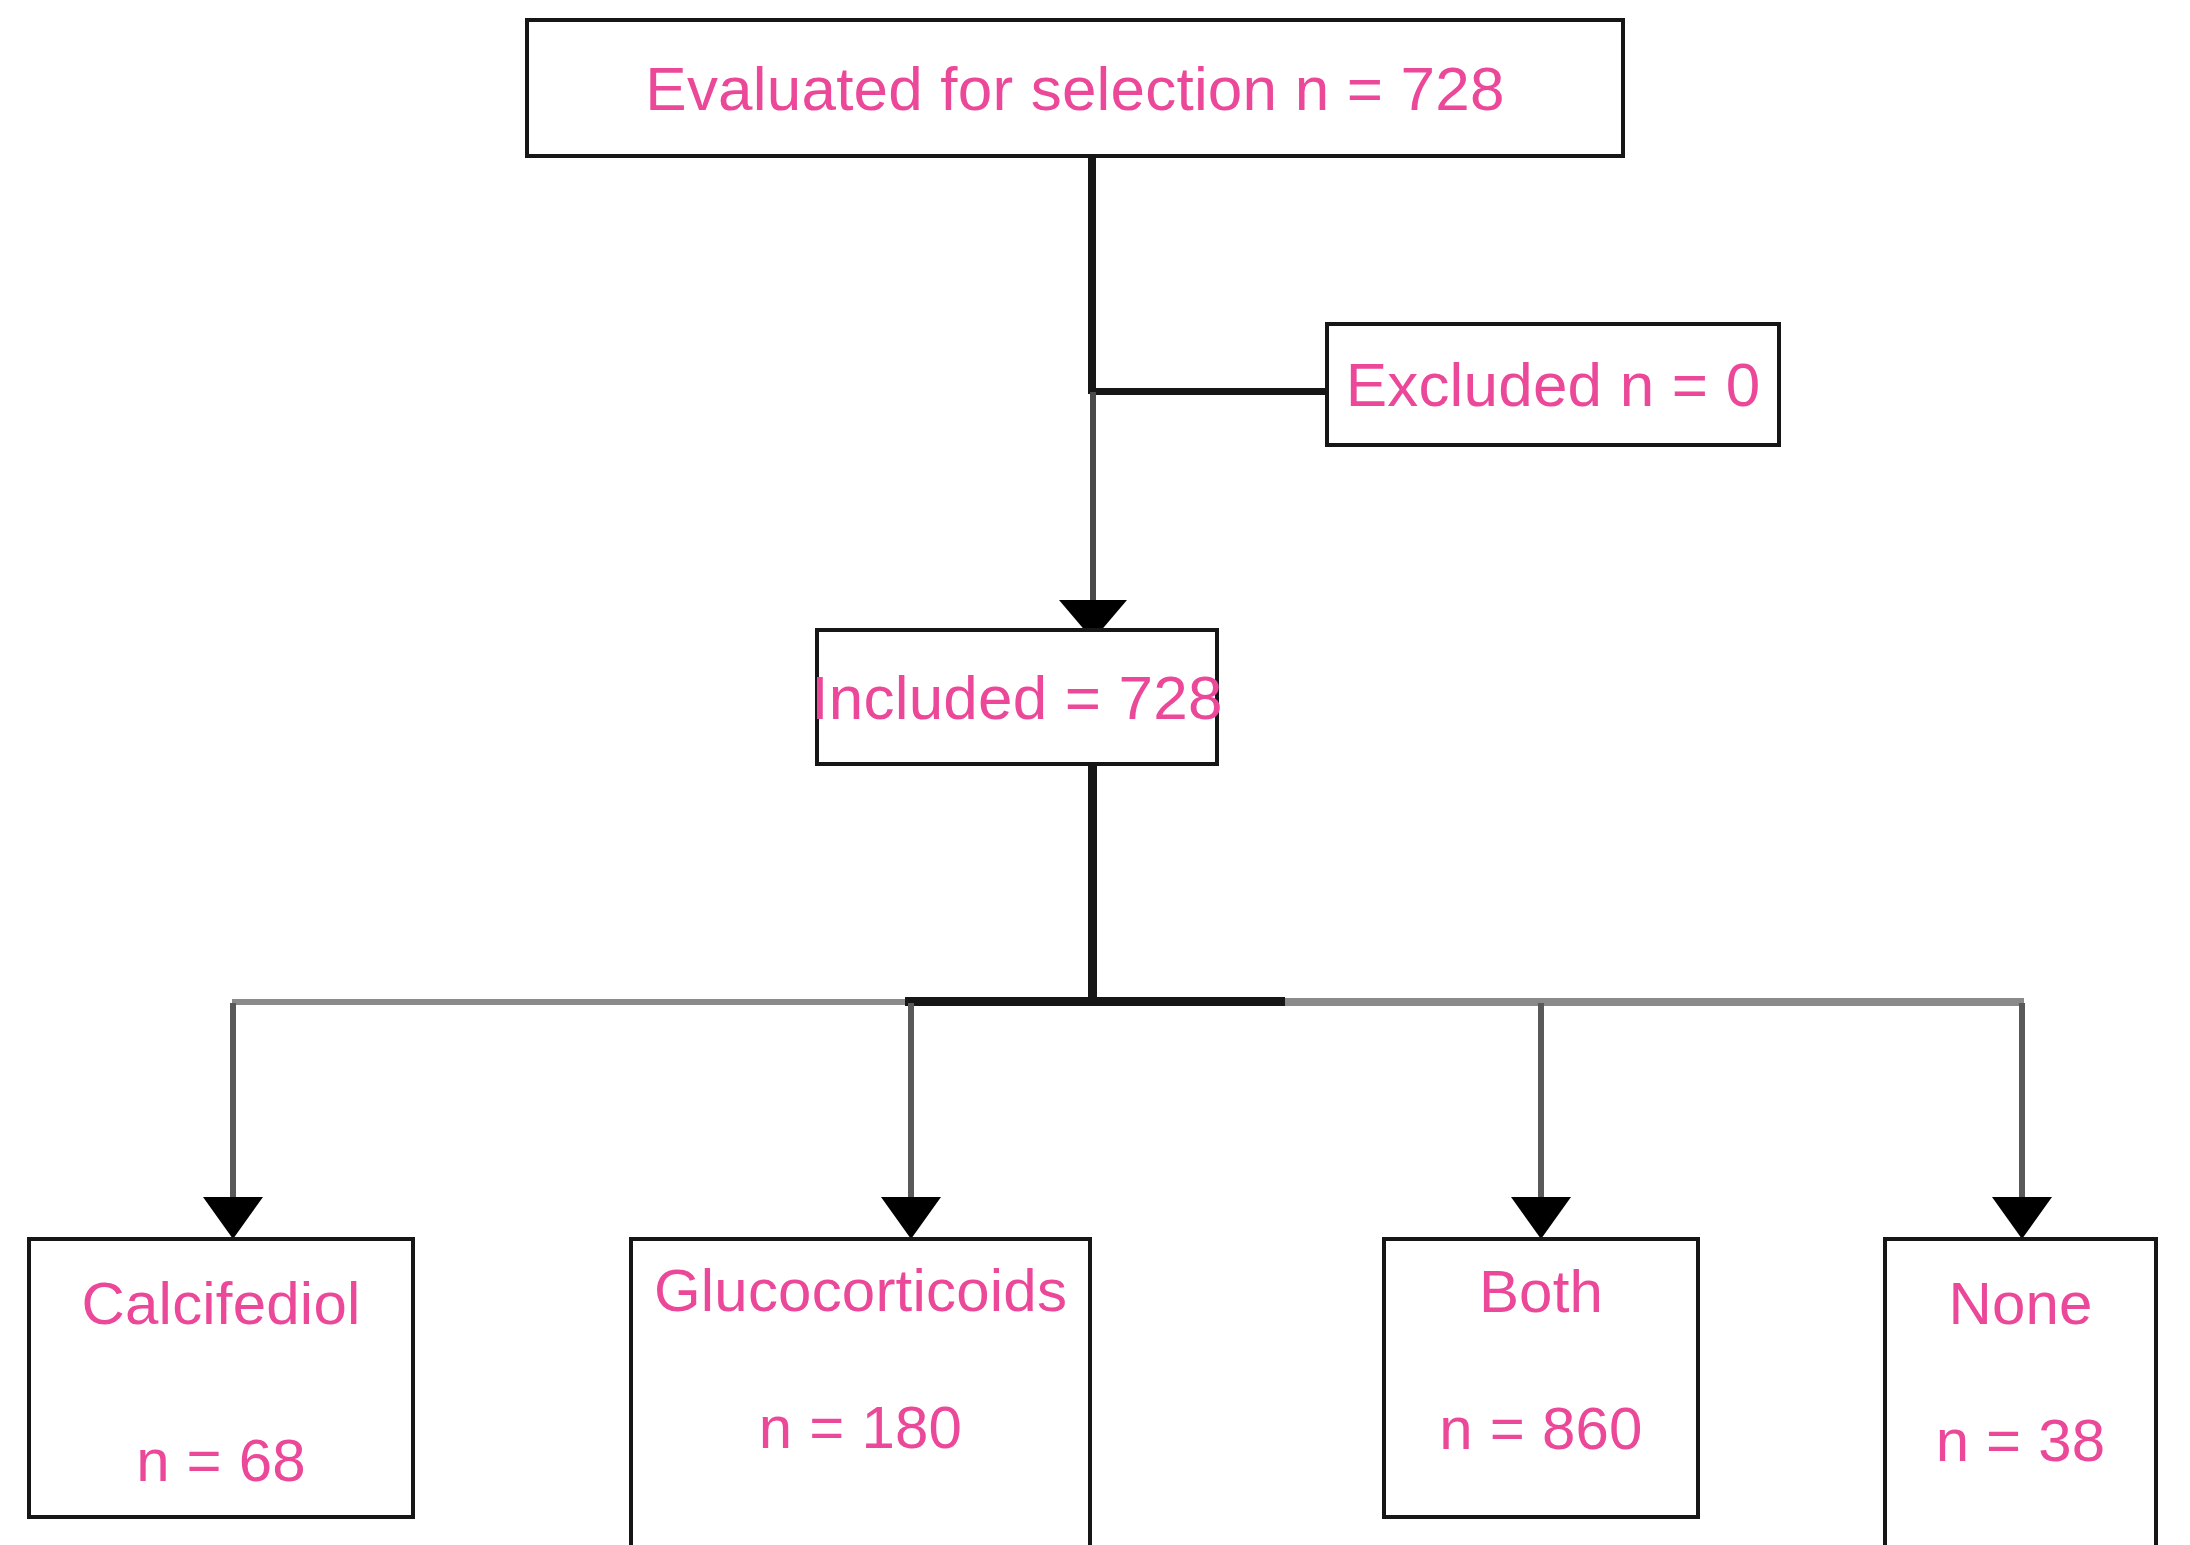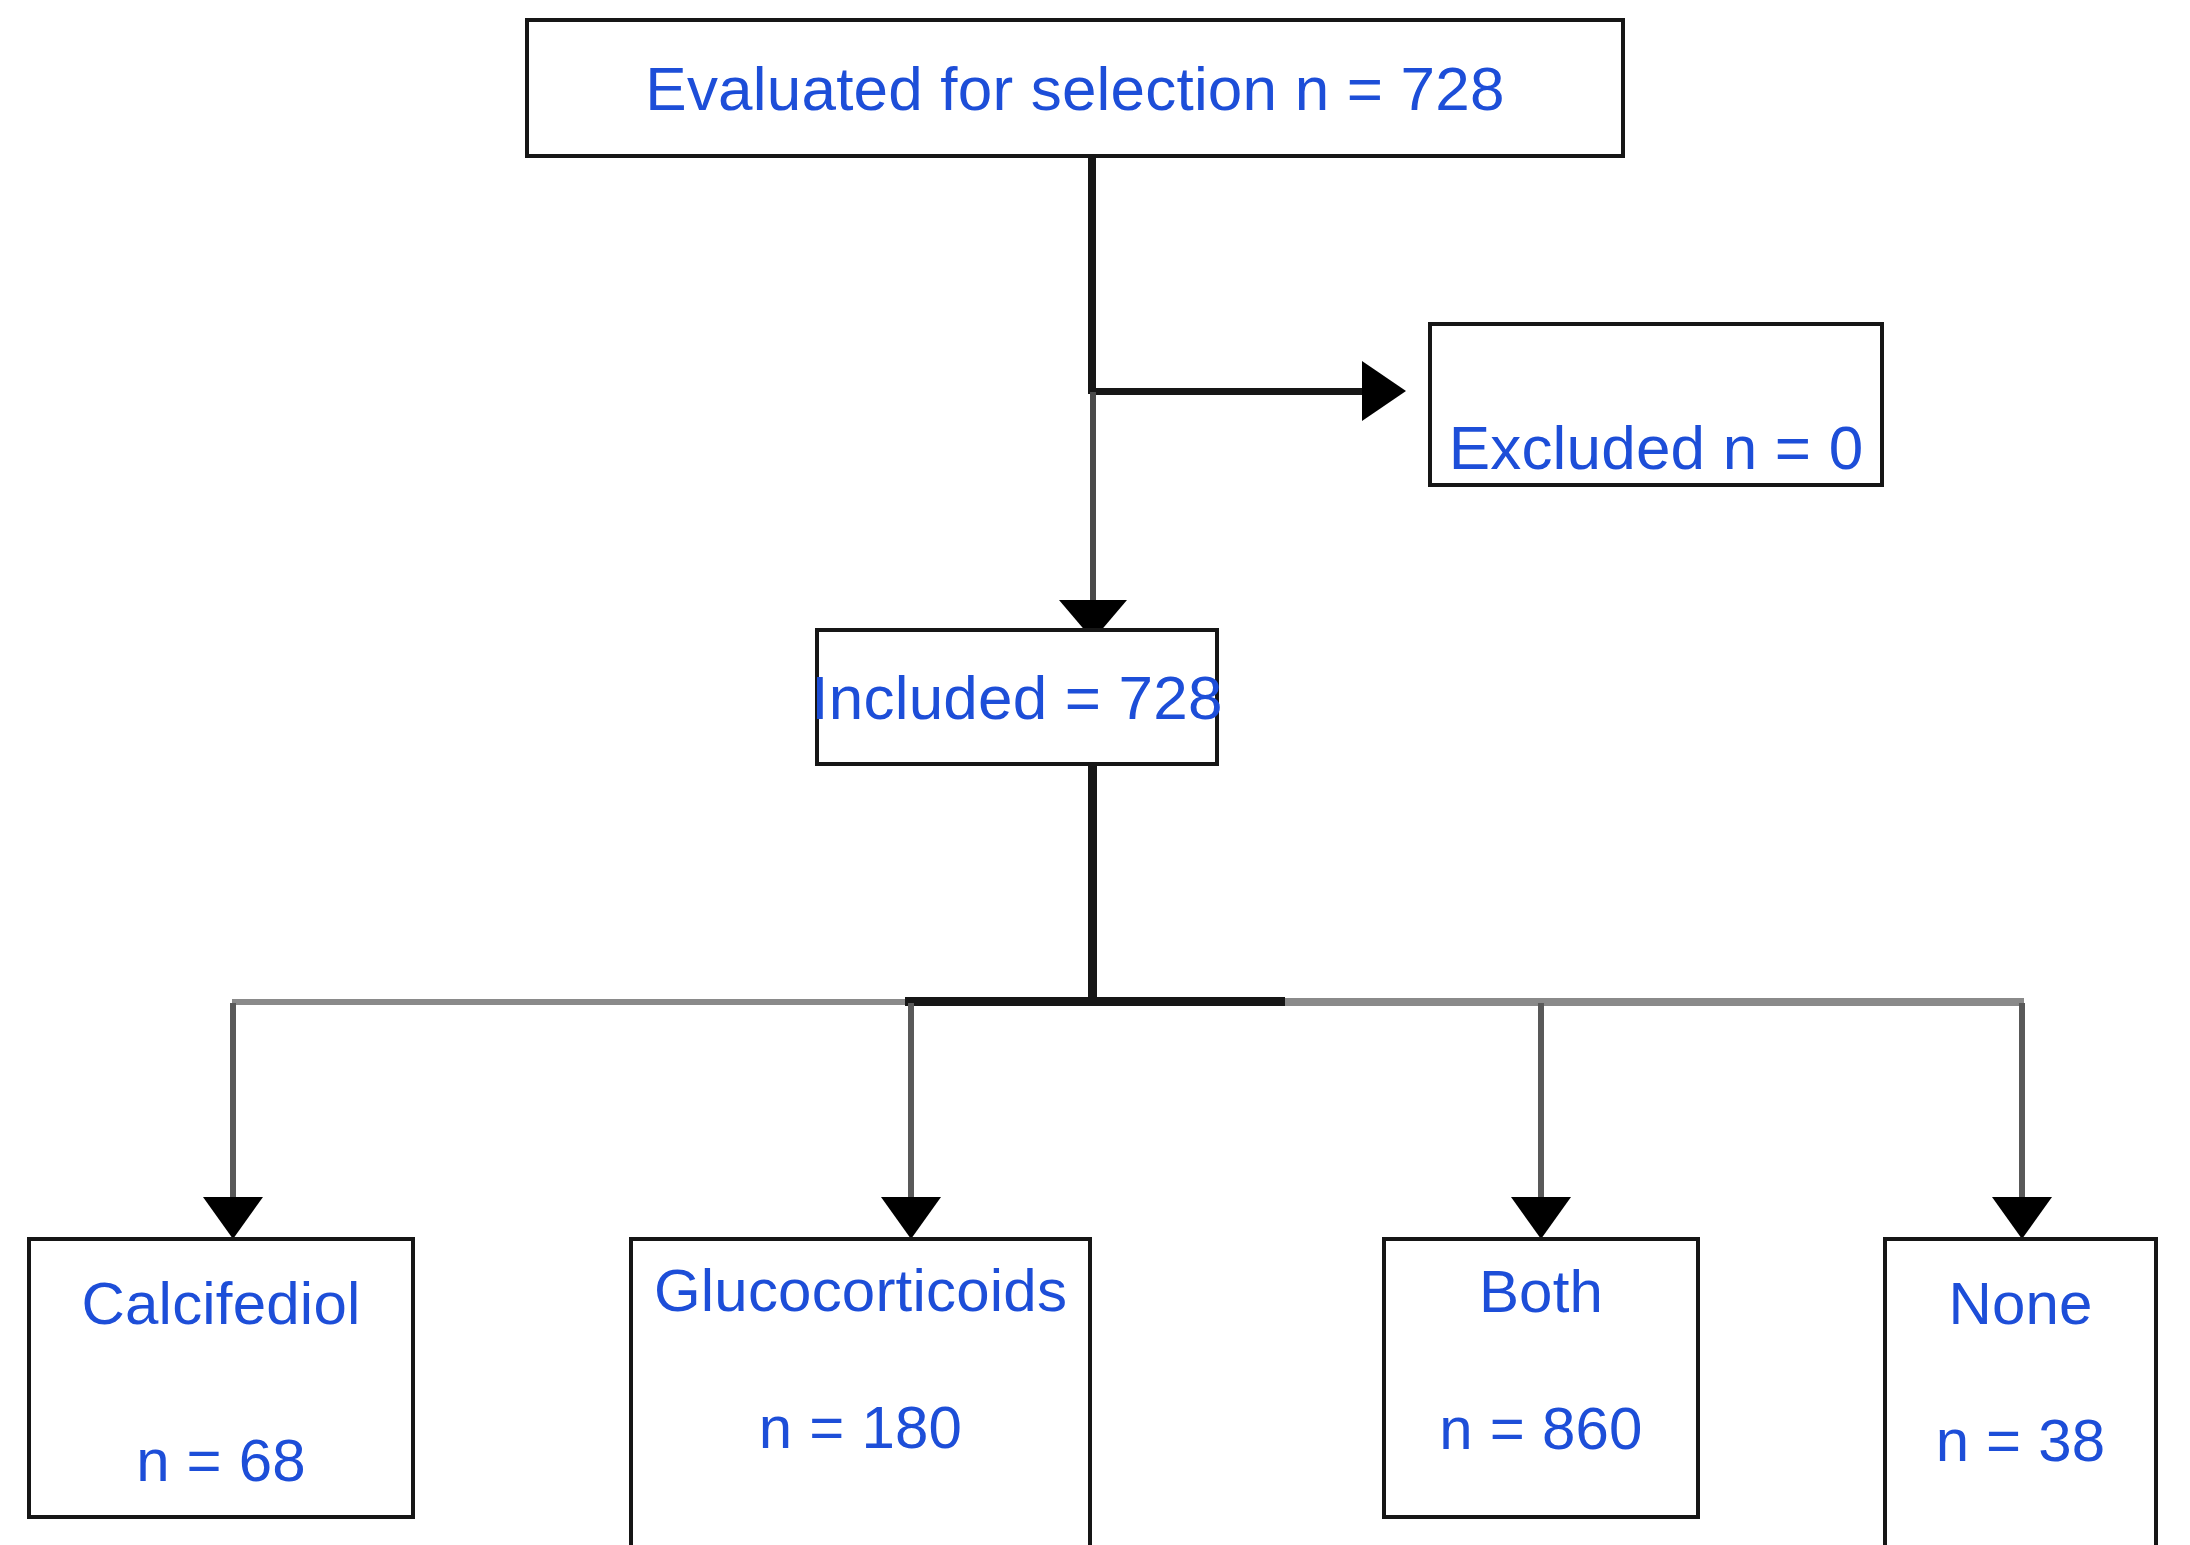--- a/index.html
+++ b/index.html
@@ -26,33 +26,33 @@
     background: #ffffff;
     display: flex;
     flex-direction: column;
     align-items: center;
     justify-content: center;
     text-align: center;
   }
   .node-line {
     display: block;
     white-space: nowrap;
-    color: #1d4ed8;
+    color: #ec4899;
     font-weight: 400;
     letter-spacing: 0.2px;
   }
 
   
   #box-evaluated {
     left: 525px;  top: 18px;   width: 1100px; height: 140px;
   }
   #box-evaluated .node-line { font-size: 62px; }
 
   #box-excluded {
-    left: 1428px; top: 322px;  width: 456px;  height: 165px; justify-content: flex-end;
+    left: 1325px; top: 322px;  width: 456px;  height: 125px;
   }
   #box-excluded .node-line { font-size: 62px; }
 
   #box-included {
     left: 815px;  top: 628px;  width: 404px;  height: 138px;
   }
   #box-included .node-line { font-size: 62px; }
 
   #box-calcifediol {
     left: 27px;   top: 1237px; width: 388px;  height: 282px;

